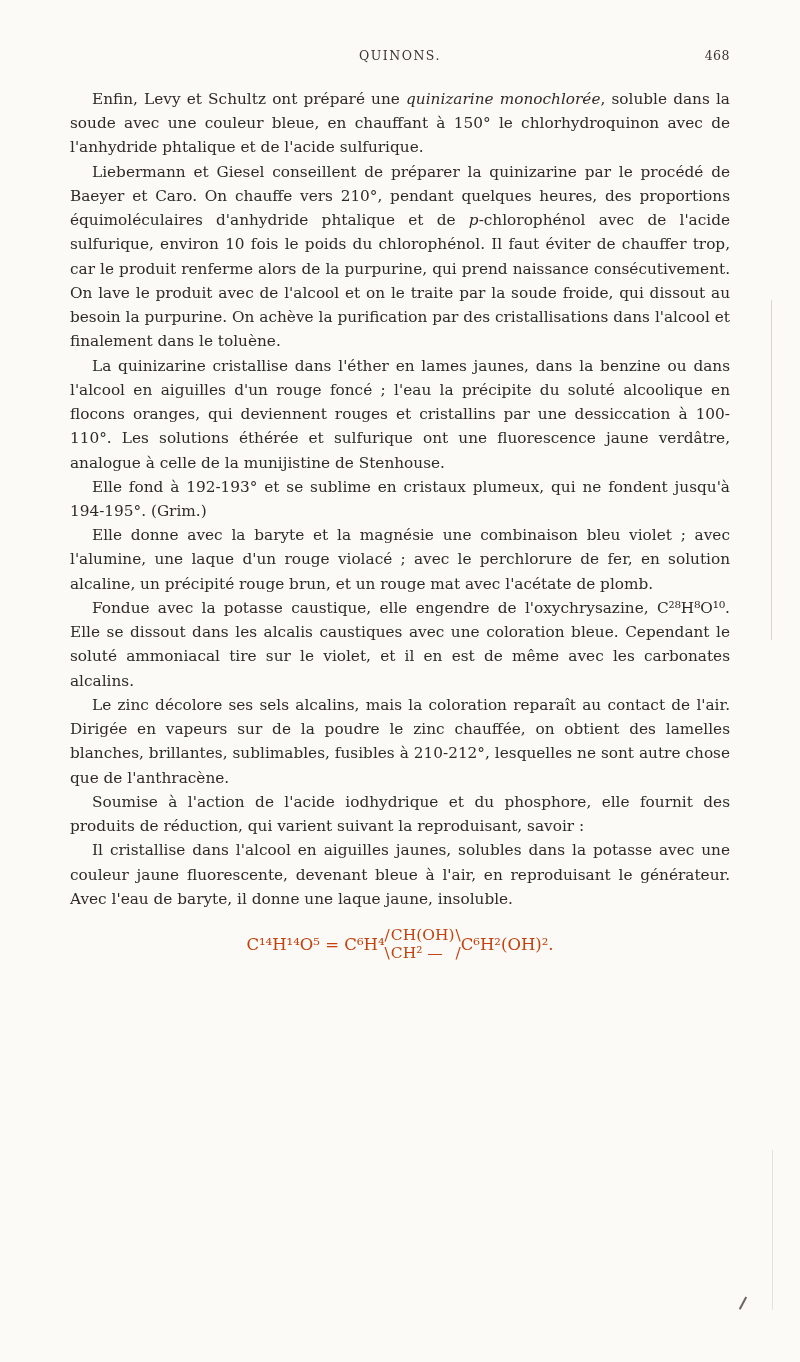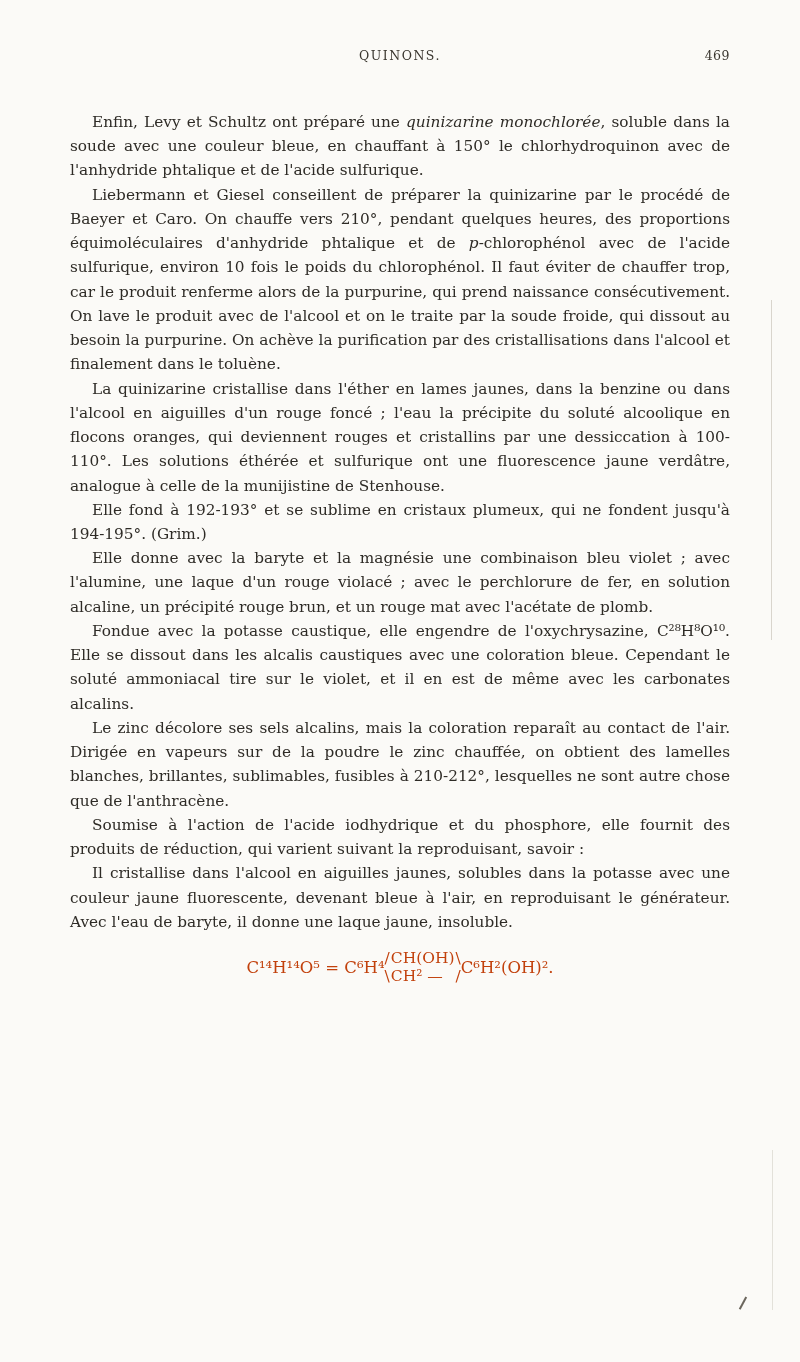--- a/index.html
+++ b/index.html
@@ -15,21 +15,21 @@
     background: #fbfaf7;
     color: #2e2b26;
     font-family: "DejaVu Serif", "Liberation Serif", serif;
     overflow: hidden;
     box-sizing: border-box;
     padding: 48px 70px 0 70px;
   }
   .running-head {
     position: relative;
     height: 22px;
-    margin-bottom: 40px;
+    margin-bottom: 17px;
     font-size: 12.5px;
     letter-spacing: 1.5px;
     color: #3a362f;
   }
   .running-head .title {
     position: absolute;
     left: 0; right: 0;
     text-align: center;
   }
   .running-head .folio {
@@ -88,21 +88,21 @@
     transform: rotate(28deg);
   }
 </style>
 </head>
 <body>
 
 <div class="page">
 
   <div class="running-head">
     <span class="title">QUINONS.</span>
-    <span class="folio">469</span>
+    <span class="folio">468</span>
   </div>
 
   <div class="body-text">
       <p class="para"><span>Enfin, Levy et Schultz ont préparé une </span><span class="it">quinizarine monochlorée</span><span>, soluble dans la soude avec une couleur bleue, en chauffant à 150° le chlorhydroquinon avec de l'anhydride phtalique et de l'acide sulfurique.</span></p>
       <p class="para"><span>Liebermann et Giesel conseillent de préparer la quinizarine par le procédé de Baeyer et Caro. On chauffe vers 210°, pendant quelques heures, des proportions équimoléculaires d'anhydride phtalique et de </span><span class="it">p</span><span>-chlorophénol avec de l'acide sulfurique, environ 10 fois le poids du chlorophénol. Il faut éviter de chauffer trop, car le produit renferme alors de la purpurine, qui prend naissance consécutivement. On lave le produit avec de l'alcool et on le traite par la soude froide, qui dissout au besoin la purpurine. On achève la purification par des cristallisations dans l'alcool et finalement dans le toluène.</span></p>
       <p class="para"><span>La quinizarine cristallise dans l'éther en lames jaunes, dans la benzine ou dans l'alcool en aiguilles d'un rouge foncé ; l'eau la précipite du soluté alcoolique en flocons oranges, qui deviennent rouges et cristallins par une dessiccation à 100-110°. Les solutions éthérée et sulfurique ont une fluorescence jaune verdâtre, analogue à celle de la munijistine de Stenhouse.</span></p>
       <p class="para"><span>Elle fond à 192-193° et se sublime en cristaux plumeux, qui ne fondent jusqu'à 194-195°. (Grim.)</span></p>
       <p class="para"><span>Elle donne avec la baryte et la magnésie une combinaison bleu violet ; avec l'alumine, une laque d'un rouge violacé ; avec le perchlorure de fer, en solution alcaline, un précipité rouge brun, et un rouge mat avec l'acétate de plomb.</span></p>
       <p class="para"><span>Fondue avec la potasse caustique, elle engendre de l'oxychrysazine, C²⁸H⁸O¹⁰. Elle se dissout dans les alcalis caustiques avec une coloration bleue. Cependant le soluté ammoniacal tire sur le violet, et il en est de même avec les carbonates alcalins.</span></p>
       <p class="para"><span>Le zinc décolore ses sels alcalins, mais la coloration reparaît au contact de l'air. Dirigée en vapeurs sur de la poudre le zinc chauffée, on obtient des lamelles blanches, brillantes, sublimables, fusibles à 210-212°, lesquelles ne sont autre chose que de l'anthracène.</span></p>

